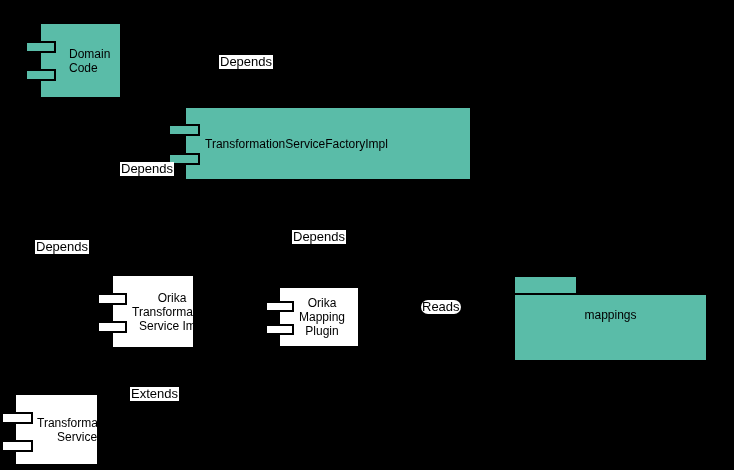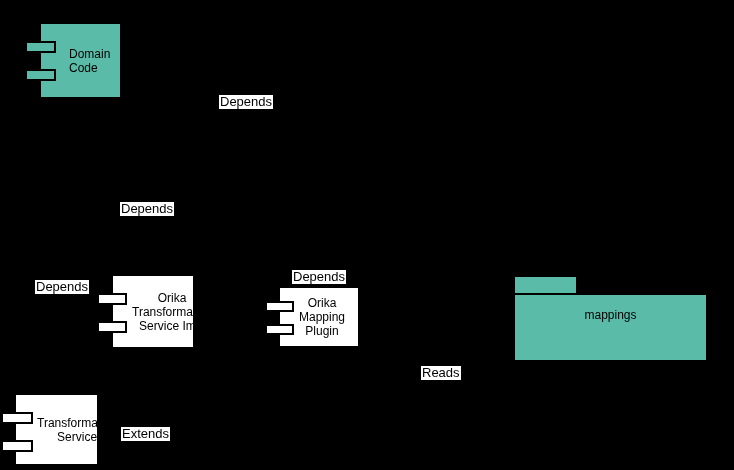--- a/index.html
+++ b/index.html
@@ -114,43 +114,49 @@
   
   .edge-label {
     position: absolute;
     background: var(--c-white, #fff);
     color: var(--c-text, #000);
     font-size: 13px;
     line-height: 14px;
     padding: 0 1px;
     white-space: pre;
     z-index: 5;
-    margin-top: 40px;
   }
   #lbl-depends-top    { left: 219px; top: 55px; }
   #lbl-depends-middle { left: 120px; top: 162px; }
   #lbl-depends-left   { left: 35px;  top: 240px; }
   #lbl-creates        { left: 292px; top: 230px; }
-  #lbl-reads          { left: 421px; top: 326px; }
-  #lbl-extends        { left: 121px; top: 387px; }
+  #lbl-reads          { left: 421px; top: 300px; border-radius: 7px; }
+  #lbl-extends        { left: 130px; top: 387px; }
 </style>
 </head>
 <body>
 
 <div id="canvas">
 
   <div class="comp" id="comp-domain-code">
     <div class="cbody fill-green">
       <div class="clabel">Domain
 Code</div>
     </div>
     <div class="ctab ctab-1 fill-green"></div>
     <div class="ctab ctab-2 fill-green"></div>
   </div>
 
+  <div class="comp" id="comp-factory">
+    <div class="cbody fill-green">
+      <div class="clabel">TransformationServiceFactoryImpl</div>
+    </div>
+    <div class="ctab ctab-1 fill-green"></div>
+    <div class="ctab ctab-2 fill-green"></div>
+  </div>
 
   <div class="comp" id="comp-orika-service">
     <div class="cbody fill-white">
       <div class="clabel">Orika
 Transformation
 Service Impl</div>
     </div>
     <div class="ctab ctab-1 fill-white"></div>
     <div class="ctab ctab-2 fill-white"></div>
   </div>

